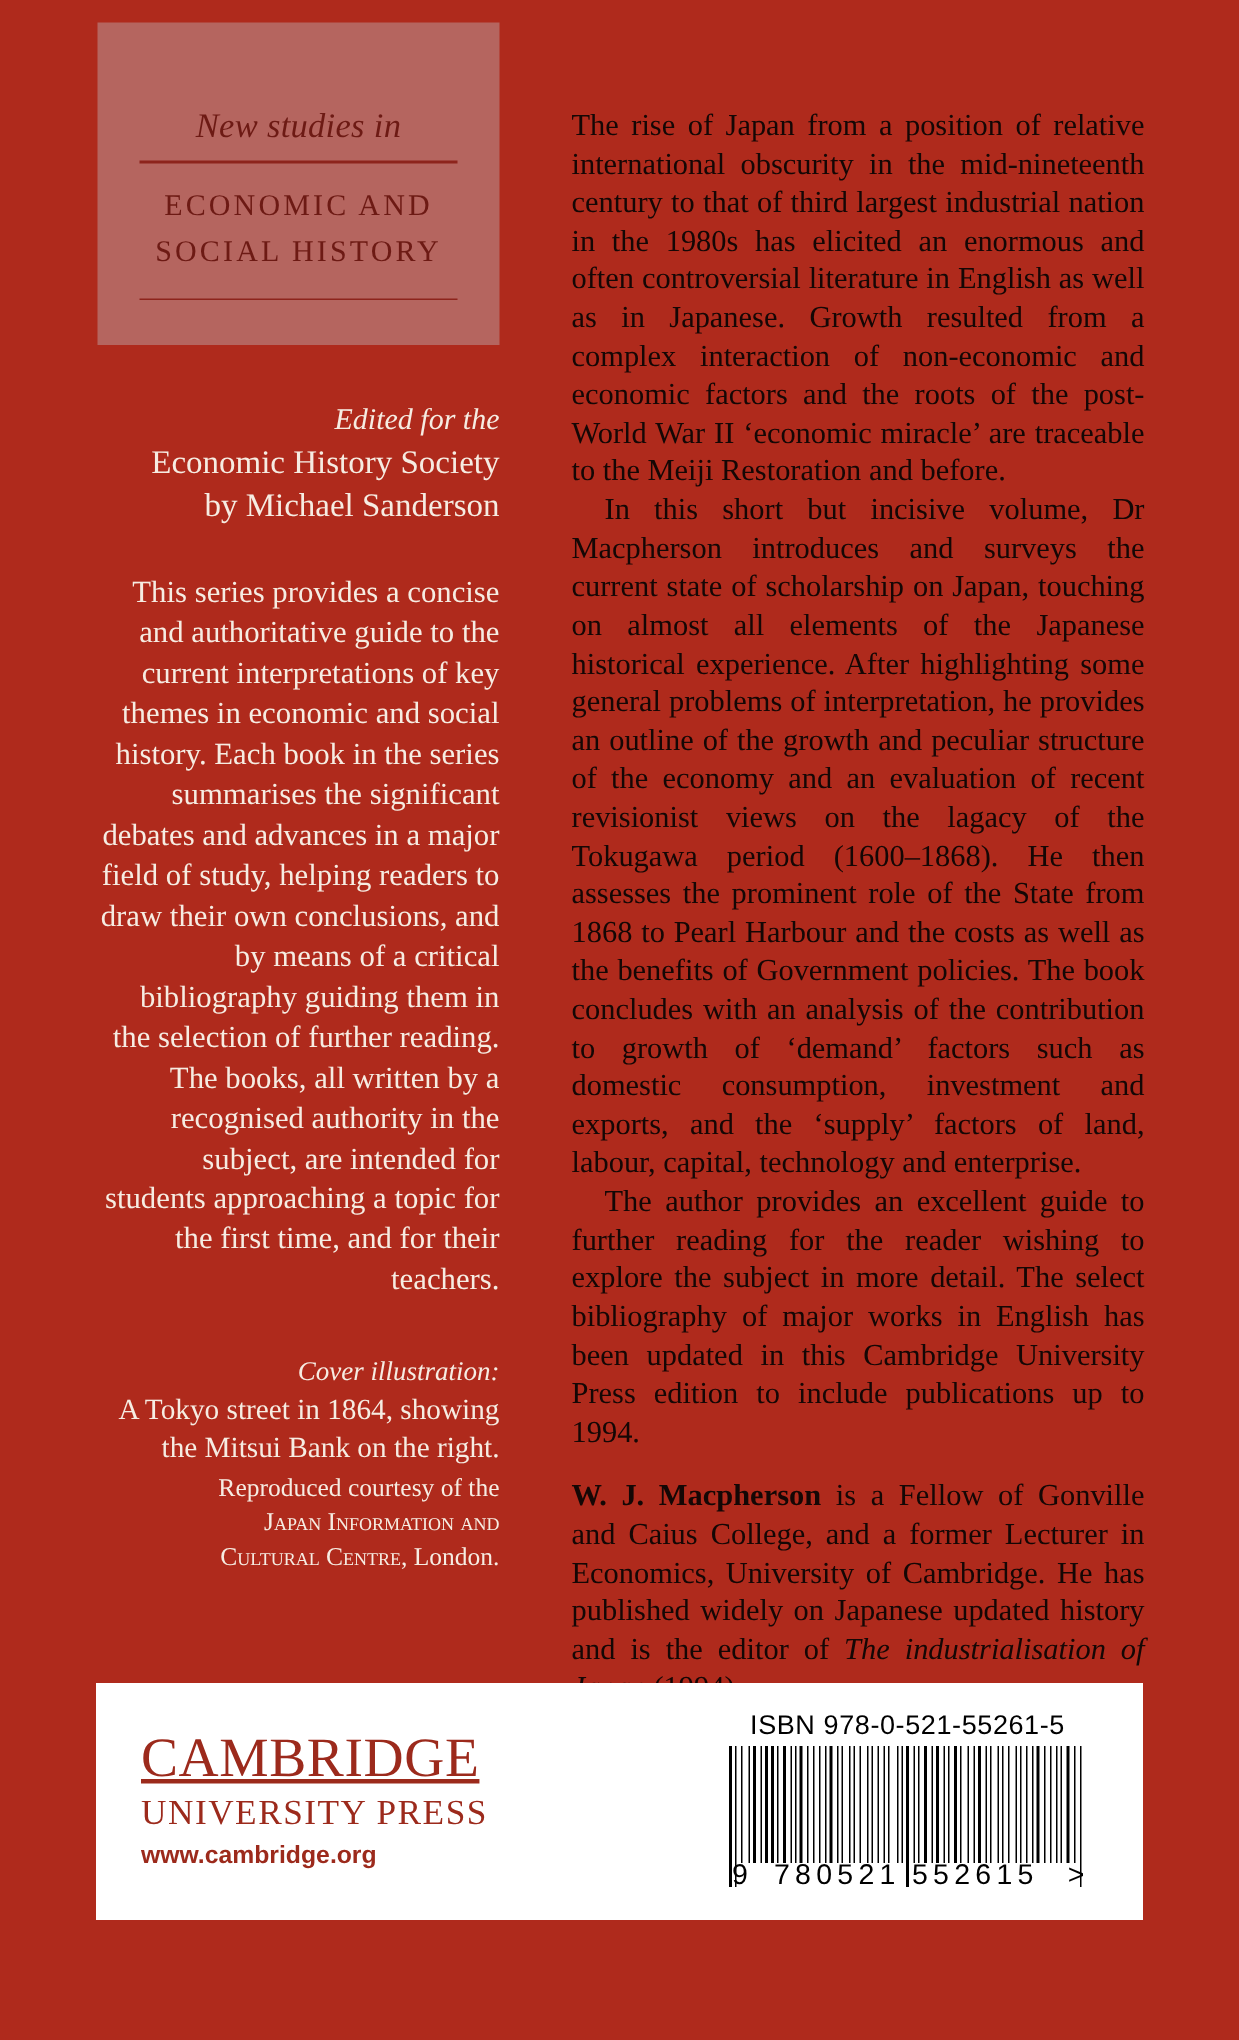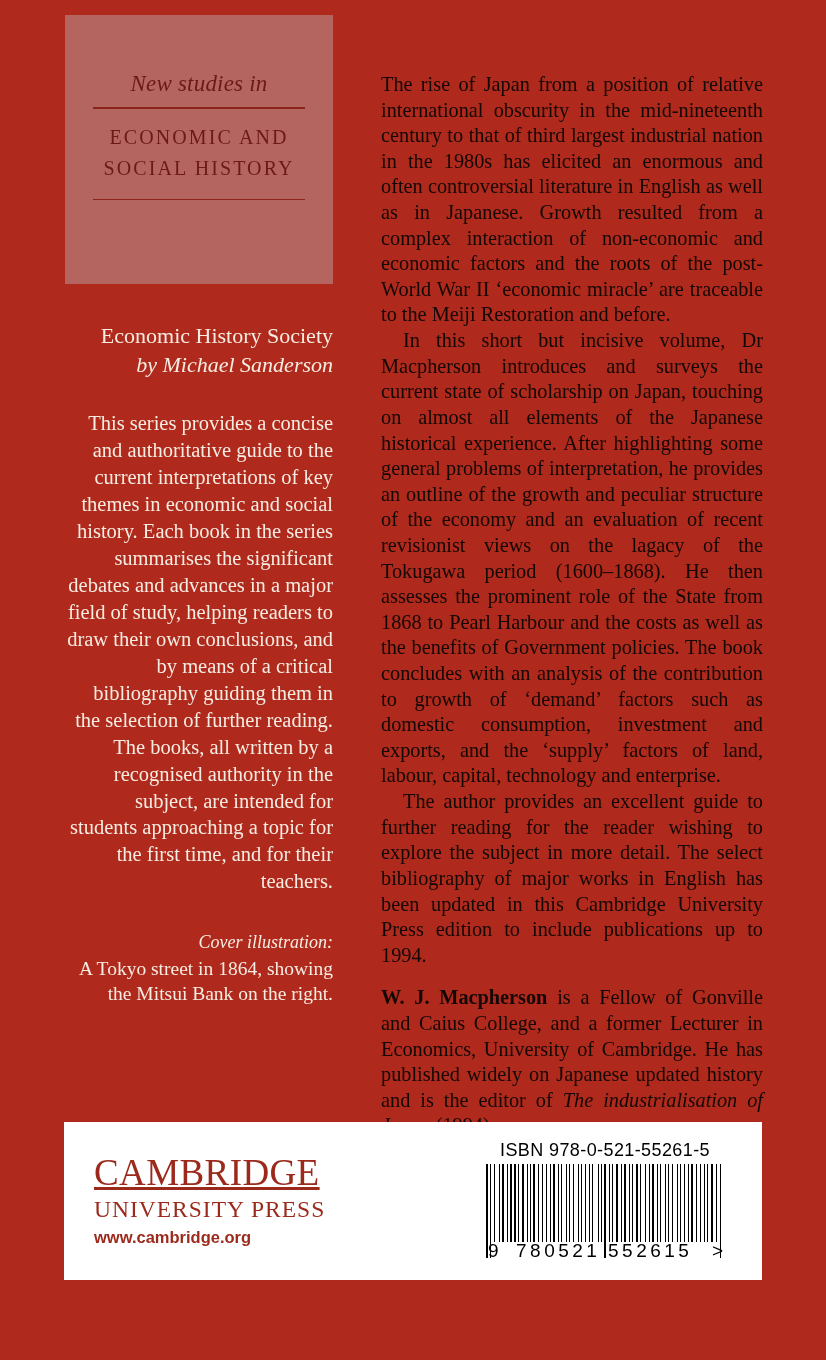--- a/index.html
+++ b/index.html
@@ -22,21 +22,21 @@
   .left-col {
     position: absolute;
     left: 65px;
     top: 15px;
     width: 268px;
   }
 
   .series-panel {
     background: #b5655f;
     width: 268px;
-    height: 269px;
+    height: 215px;
     box-sizing: border-box;
     padding: 56px 22px 0 22px;
     text-align: center;
   }
   .series-panel .series-top {
     font-style: italic;
     font-size: 23px;
     color: #6d1a14;
     letter-spacing: 0.2px;
     line-height: 1.1;
@@ -67,21 +67,20 @@
     font-style: italic;
     font-size: 20px;
     line-height: 1.25;
   }
   .society {
     font-size: 22px;
     line-height: 1.3;
     margin-top: 1px;
   }
   .by-line {
-    font-style: italic;
     font-size: 22px;
     line-height: 1.3;
   }
 
   .series-desc {
     margin-top: 31px;
     text-align: right;
     color: #f6ece2;
     font-size: 20.5px;
     line-height: 1.315;
@@ -244,29 +243,35 @@
 
     <div class="series-panel">
       <div class="series-top">New studies in</div>
       <div class="series-rule"></div>
       <div class="series-line">Economic and</div>
       <div class="series-line">Social History</div>
       <div class="series-rule bottom"></div>
     </div>
 
     <div class="edited-block">
+      <div class="edited-for">Edited for the</div>
       <div class="society">Economic History Society</div>
       <div class="by-line">by Michael Sanderson</div>
     </div>
 
     <div class="series-desc">This series provides a concise and authoritative guide to the current interpretations of key themes in economic and social history. Each book in the series summarises the significant debates and advances in a major field of study, helping readers to draw their own conclusions, and by means of a critical bibliography guiding them in the selection of further reading. The books, all written by a recognised authority in the subject, are intended for students approaching a topic for the first time, and for their teachers.</div>
 
     <div class="cover-illus">
       <div class="ci-title">Cover illustration:</div>
       <div class="ci-body">A Tokyo street in 1864, showing the Mitsui Bank on the right.</div>
+      <div class="ci-credit">
+        <span>Reproduced courtesy of the</span><br>
+        <span class="smallcaps">Japan Information and</span><br>
+        <span class="smallcaps">Cultural Centre</span><span>, London.</span>
+      </div>
     </div>
 
   </div>
 
   <div class="right-col">
     <p class="blurb">The rise of Japan from a position of relative international obscurity in the mid-nineteenth century to that of third largest industrial nation in the 1980s has elicited an enormous and often controversial literature in English as well as in Japanese. Growth resulted from a complex interaction of non-economic and economic factors and the roots of the post-World War II ‘economic miracle’ are traceable to the Meiji Restoration and before.</p>
     <p class="blurb indent">In this short but incisive volume, Dr Macpherson introduces and surveys the current state of scholarship on Japan, touching on almost all elements of the Japanese historical experience. After highlighting some general problems of interpretation, he provides an outline of the growth and peculiar structure of the economy and an evaluation of recent revisionist views on the lagacy of the Tokugawa period (1600–1868). He then assesses the prominent role of the State from 1868 to Pearl Harbour and the costs as well as the benefits of Government policies. The book concludes with an analysis of the contribution to growth of ‘demand’ factors such as domestic consumption, investment and exports, and the ‘supply’ factors of land, labour, capital, technology and enterprise.</p>
     <p class="blurb indent">The author provides an excellent guide to further reading for the reader wishing to explore the subject in more detail. The select bibliography of major works in English has been updated in this Cambridge University Press edition to include publications up to 1994.</p>
 
     <p class="author-note">

